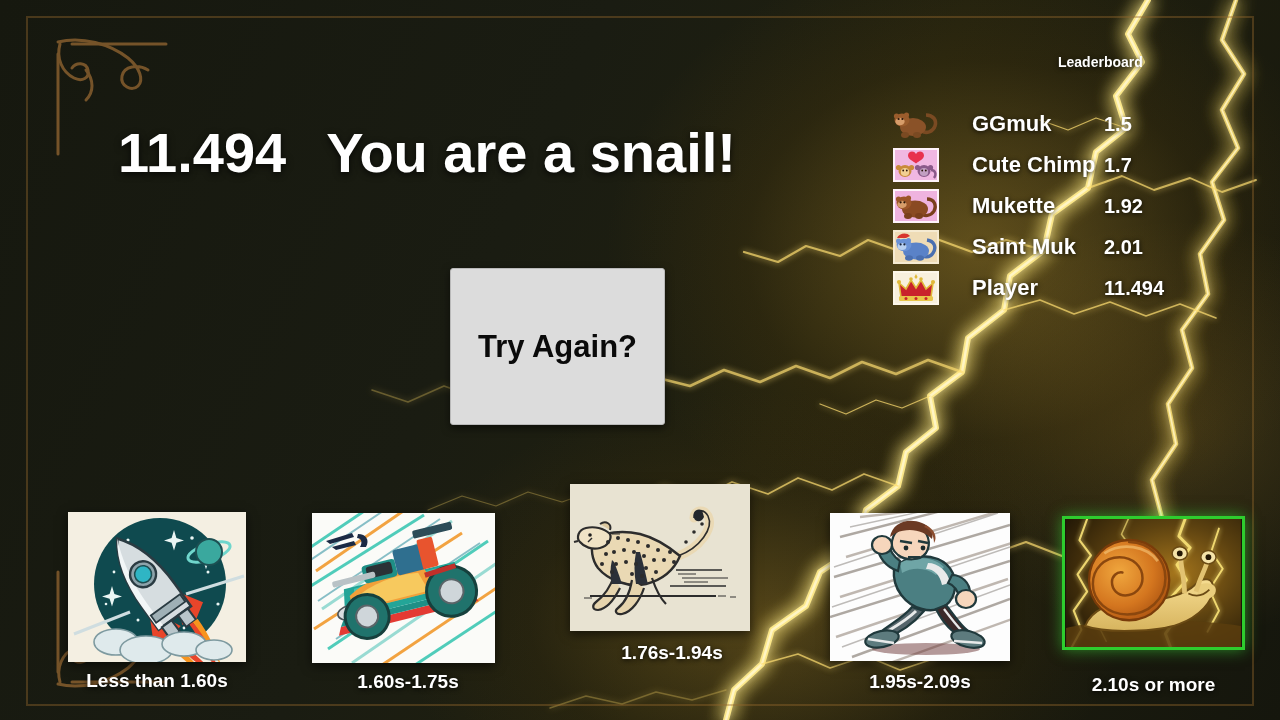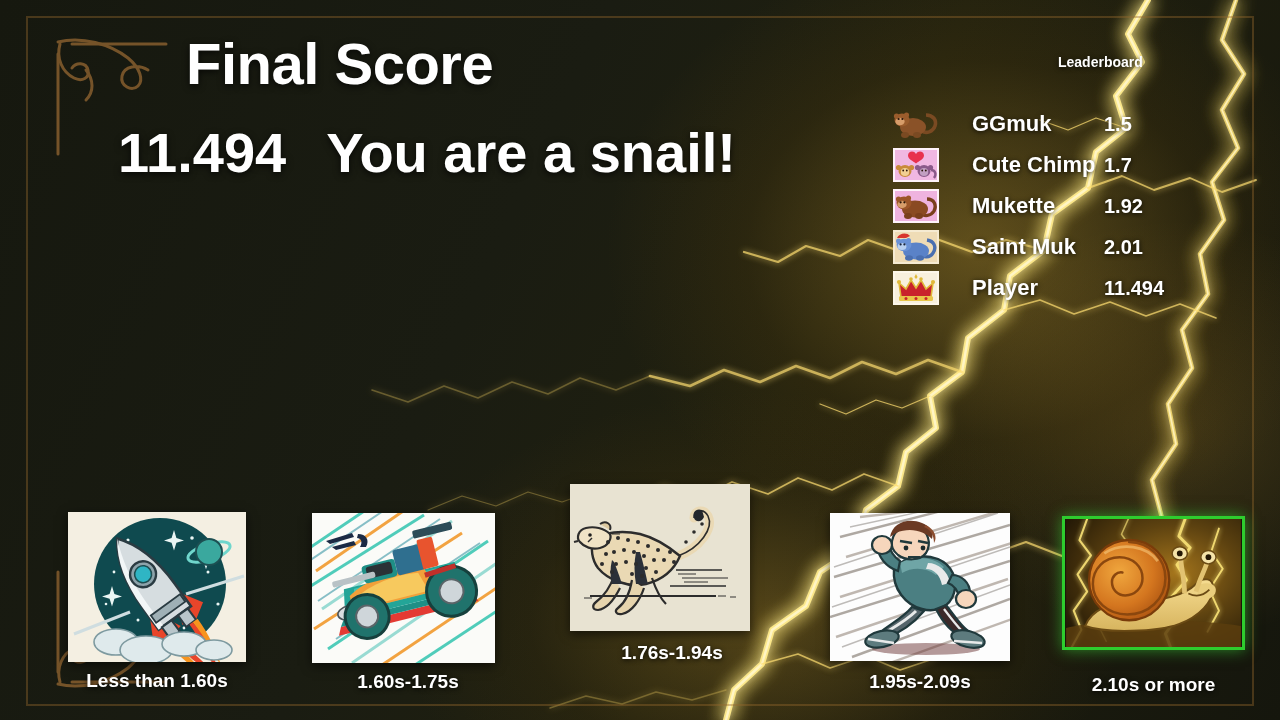--- a/index.html
+++ b/index.html
@@ -210,27 +210,27 @@
 
   <div class="flourish" style="left:24px;bottom:8px;">
     <svg width="150" height="150" viewBox="0 0 150 150" fill="none" stroke="#9a6a33" stroke-width="3" stroke-linecap="round">
       <path d="M34 122 C58 128 86 120 104 106 C116 96 120 84 114 78 C108 72 96 78 98 88 C100 98 114 100 124 94"></path>
       <path d="M36 120 C32 106 38 92 50 86 C58 82 66 86 64 94 C62 102 52 102 48 96"></path>
       <path d="M34 110 C34 80 34 40 34 10"></path>
       <path d="M48 120 C78 120 112 120 142 120"></path>
     </svg>
   </div>
 
-  <div class="final-score-title">Final Score</div>
 
   <div class="score-row">
     <span class="score-value">11.494</span>
     <span class="score-verdict">You are a snail!</span>
   </div>
 
+  <div class="try-again-button">Try Again?</div>
 
   <div class="leaderboard">
     <div class="leaderboard-title">Leaderboard</div>
     <div class="lb-rows">
 
       <div class="lb-row">
         <div class="lb-avatar">
           <svg width="46" height="34" viewBox="0 0 46 34">
             <path d="M33 8 C40 8 44 13 42 19 C40 25 33 27 29 24" fill="none" stroke="#7a4a22" stroke-width="3.6"></path>
             <ellipse cx="20" cy="20" rx="13" ry="9" fill="#8a5228"></ellipse>

